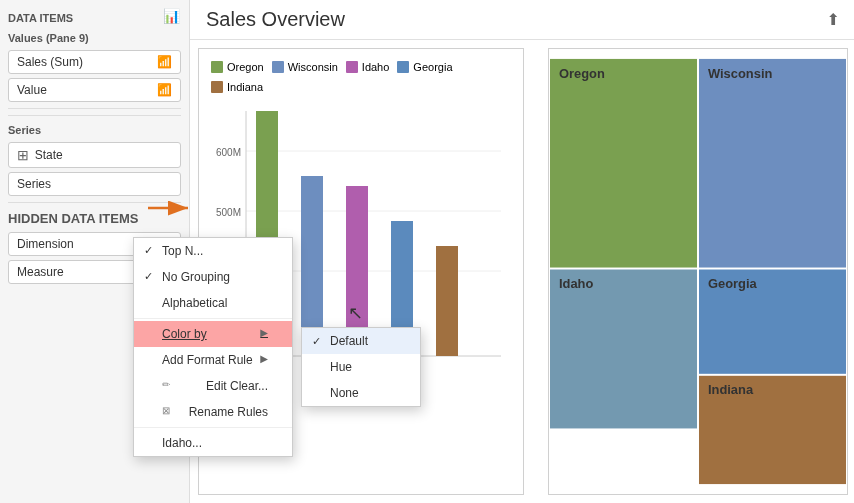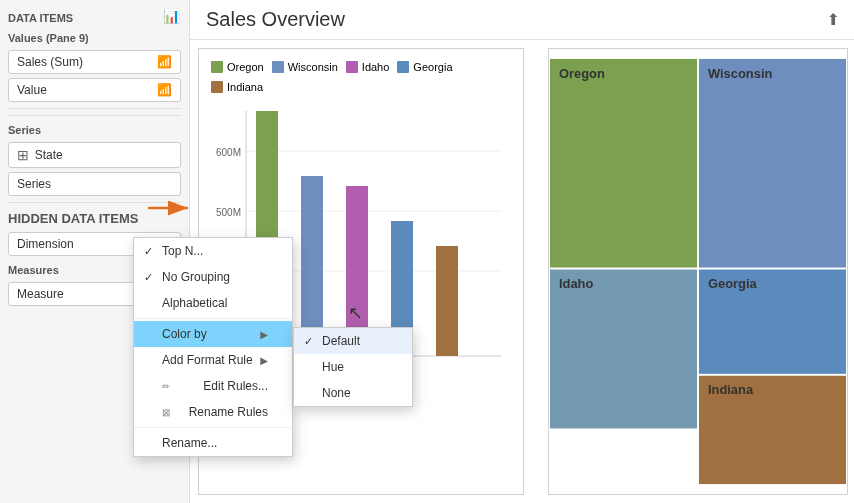--- a/index.html
+++ b/index.html
@@ -38,27 +38,27 @@
     .bar-chart-container { flex: 1; padding: 12px; border: 1px solid #d0d0d0; margin: 8px; position: relative; }
     .chart-legend { display: flex; flex-wrap: wrap; gap: 8px; margin-bottom: 8px; font-size: 11px; }
     .legend-item { display: flex; align-items: center; gap: 4px; }
     .legend-dot { width: 12px; height: 12px; border-radius: 1px; }
 
     
     .treemap-container { width: 300px; margin: 8px 8px 8px 0; position: relative; background: white; border: 1px solid #d0d0d0; }
 
     
     .context-menu { position: absolute; background: white; border: 1px solid #ccc; box-shadow: 2px 4px 12px rgba(0,0,0,0.2); z-index: 100; min-width: 160px; font-size: 12px; }
-    .menu-item { padding: 6px 24px 6px 28px; cursor: pointer; display: flex; align-items: center; justify-content: space-between; position: relative; color: #333; }
+    .menu-item { padding: 6px 24px 6px 28px; cursor: pointer; display: flex; justify-content: space-between; position: relative; color: #333; }
     .menu-item.has-check::before { content: '✓'; position: absolute; left: 10px; font-size: 11px; color: #333; }
     .menu-item .arrow-right { color: #666; font-size: 10px; }
     .menu-divider { border: none; border-top: 1px solid #eee; margin: 2px 0; }
 
     
-    .submenu { position: absolute; left: 160px; top: 90px; background: white; border: 1px solid #ccc; box-shadow: 2px 4px 12px rgba(0,0,0,0.2); z-index: 101; min-width: 120px; }
+    .submenu { position: absolute; left: 168px; top: 90px; background: white; border: 1px solid #ccc; box-shadow: 2px 4px 12px rgba(0,0,0,0.2); z-index: 101; min-width: 120px; }
     .submenu-item { padding: 6px 16px 6px 28px; cursor: pointer; display: flex; align-items: center; position: relative; color: #333; }
     .submenu-item.active::before { content: '✓'; position: absolute; left: 10px; font-size: 11px; color: #333; }
     .submenu-item.highlighted { background: #e8f0fb; }
 
     
     .orange-arrow-svg { position: absolute; left: 148px; top: 193px; pointer-events: none; z-index: 50; }
   </style>
 </head>
 <body>
 
@@ -108,23 +108,20 @@
 
     <div class="hidden-section">
       <span>HIDDEN DATA ITEMS</span>
     </div>
 
 
     <div class="field-item">
       <span>Dimension</span>
     </div>
 
-    <div class="section-header">
-      <span>Measures</span>
-    </div>
 
     <div class="field-item">
       <span>Measure</span>
     </div>
 
   </div>
 
   <svg class="orange-arrow-svg" width="50" height="30">
     <defs>
       <marker id="arrowhead" markerWidth="8" markerHeight="6" refX="8" refY="3" orient="auto">
@@ -224,39 +221,39 @@
       <div class="menu-item has-check">
         <span>Top N...</span>
       </div>
       <div class="menu-item has-check">
         <span>No Grouping</span>
       </div>
       <div class="menu-item">
         <span>Alphabetical</span>
       </div>
       <hr class="menu-divider">
-      <div class="menu-item" style="background:#7dd3fc;">
+      <div class="menu-item" style="background:#fca5a5;text-decoration:underline;">
         <span>Color by</span>
         <span class="arrow-right">▶</span>
       </div>
       <div class="menu-item">
         <span>Add Format Rule</span>
         <span class="arrow-right">▶</span>
       </div>
       <div class="menu-item">
         <span style="font-size:10px;margin-right:4px;color:#888;">✏</span>
-        <span>Edit Rules...</span>
+        <span>Edit Clear...</span>
       </div>
       <div class="menu-item">
         <span style="font-size:10px;margin-right:4px;color:#888;">⊠</span>
         <span>Rename Rules</span>
       </div>
       <hr class="menu-divider">
       <div class="menu-item">
-        <span>Rename...</span>
+        <span>Idaho...</span>
       </div>
     </div>
 
     <div class="submenu">
       <div class="submenu-item active highlighted">
         <span>Default</span>
       </div>
       <div class="submenu-item">
         <span>Hue</span>
       </div>

